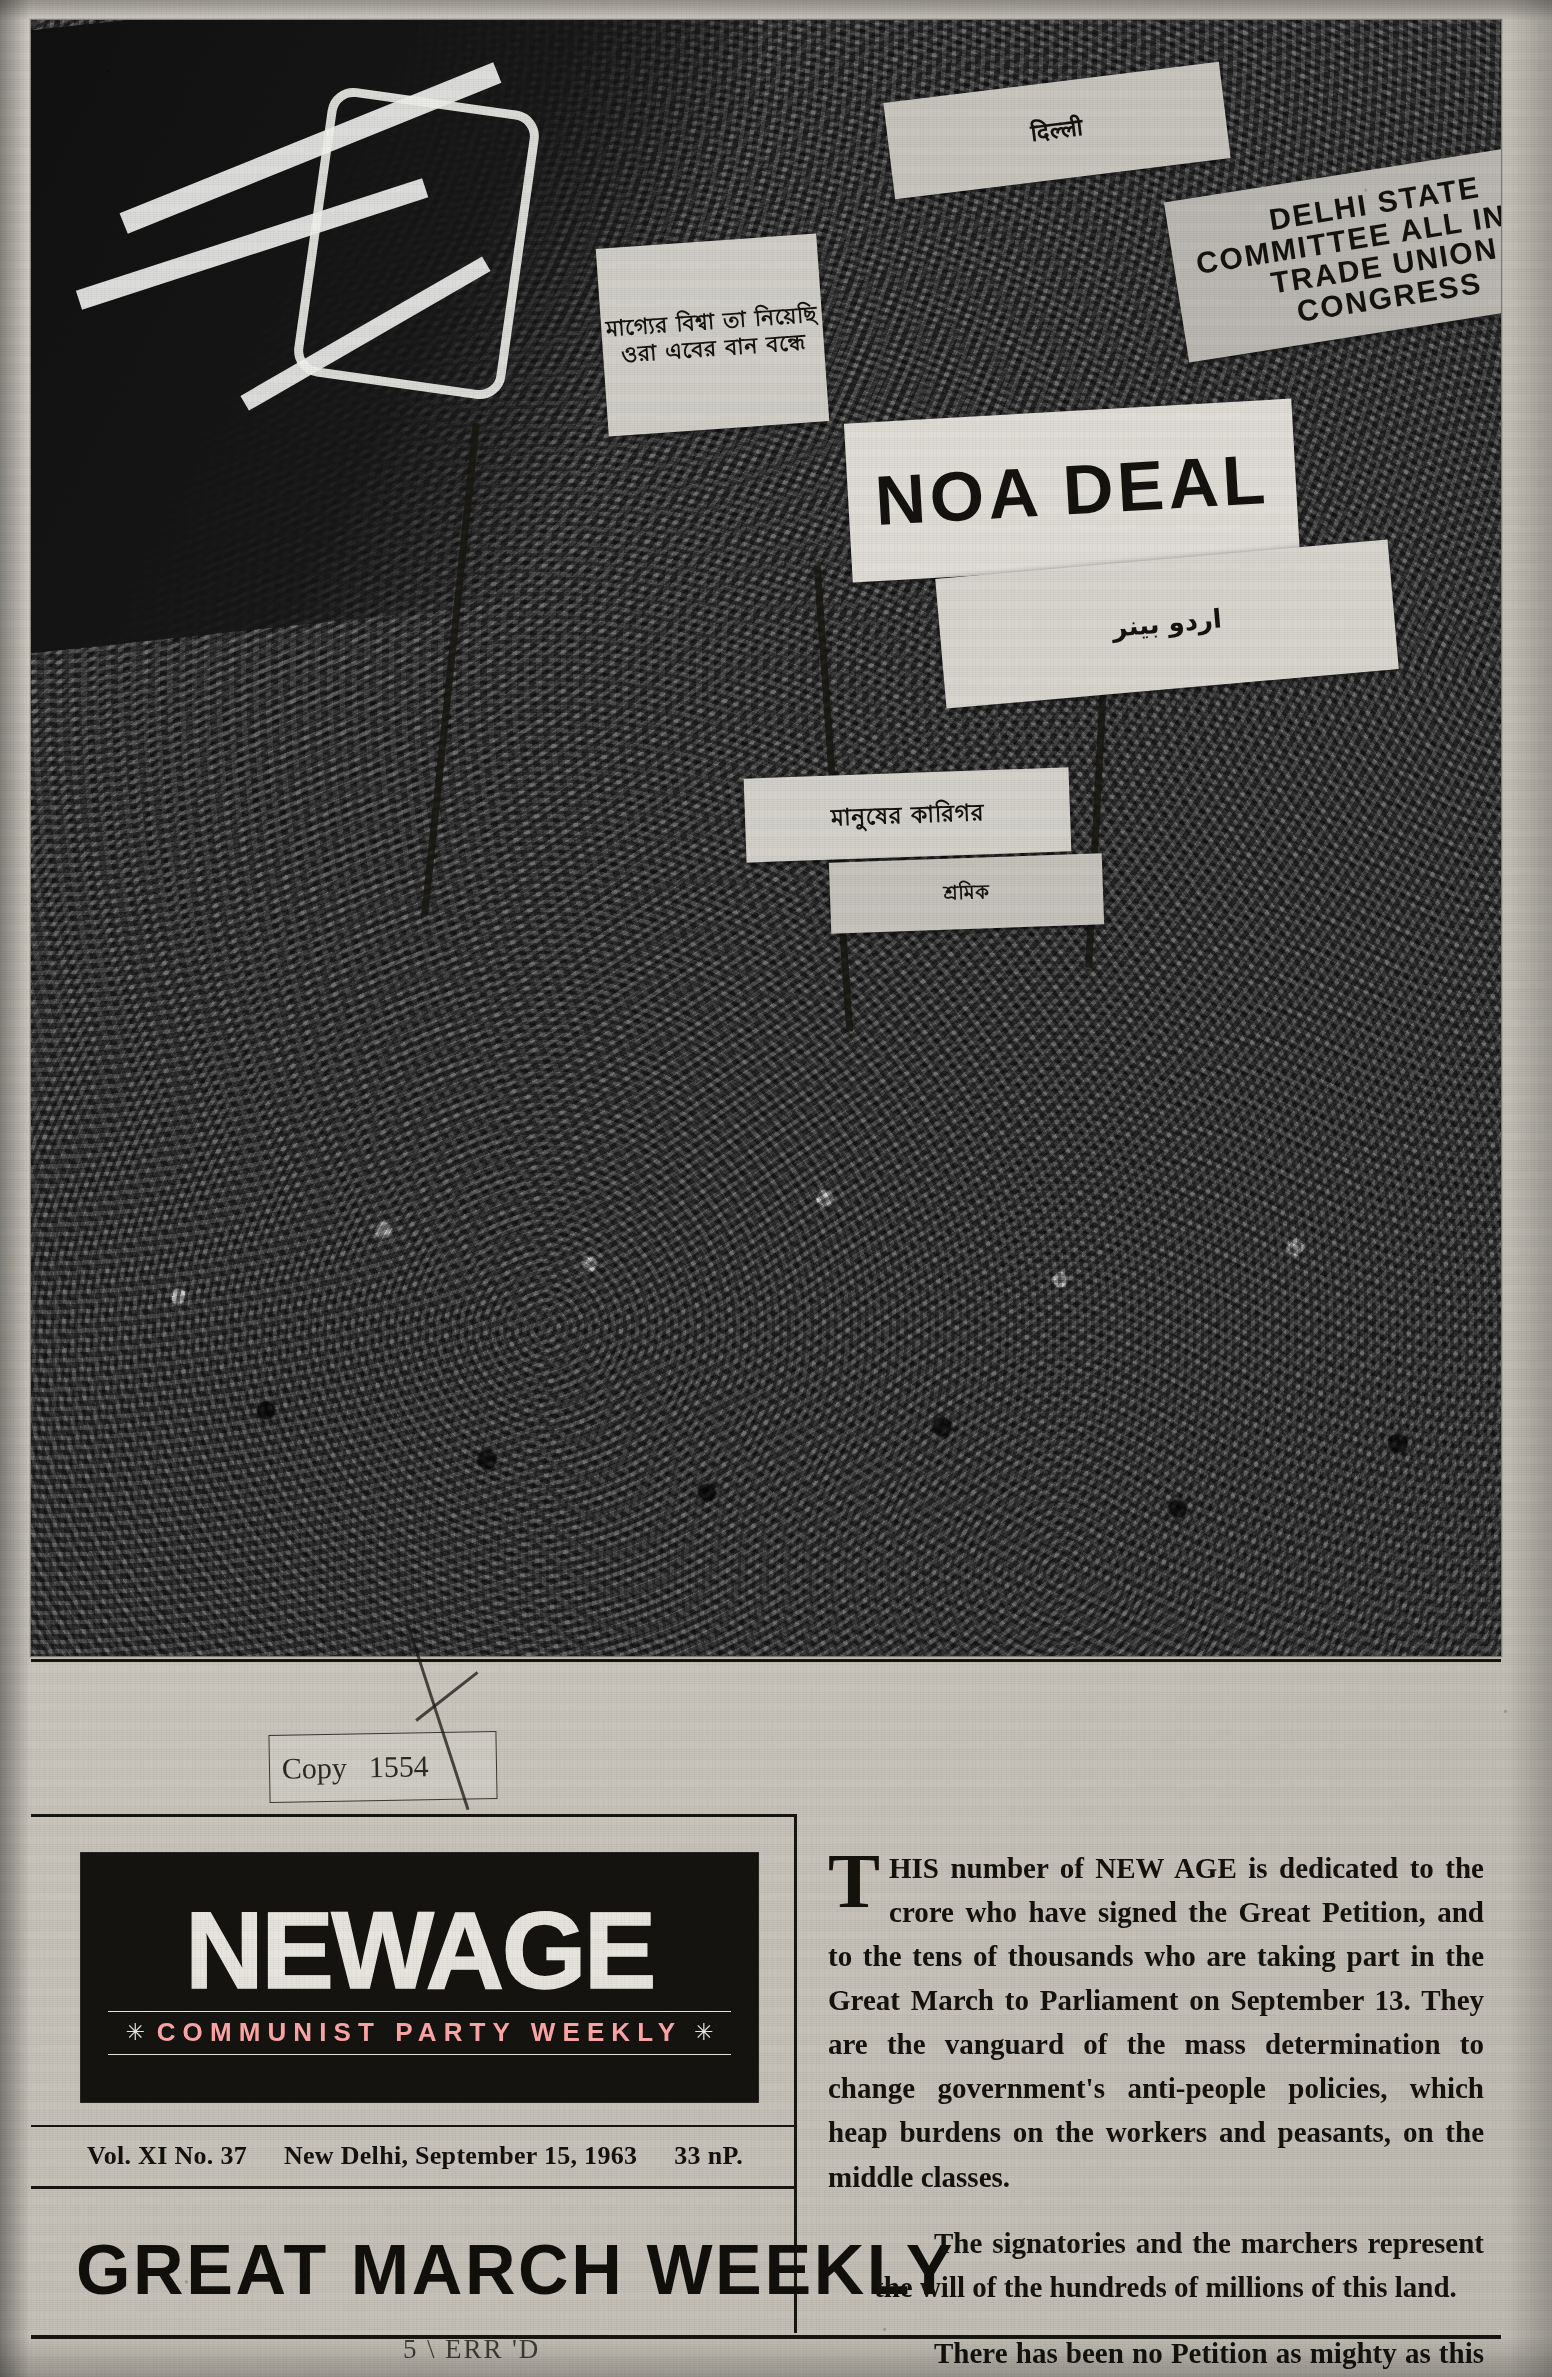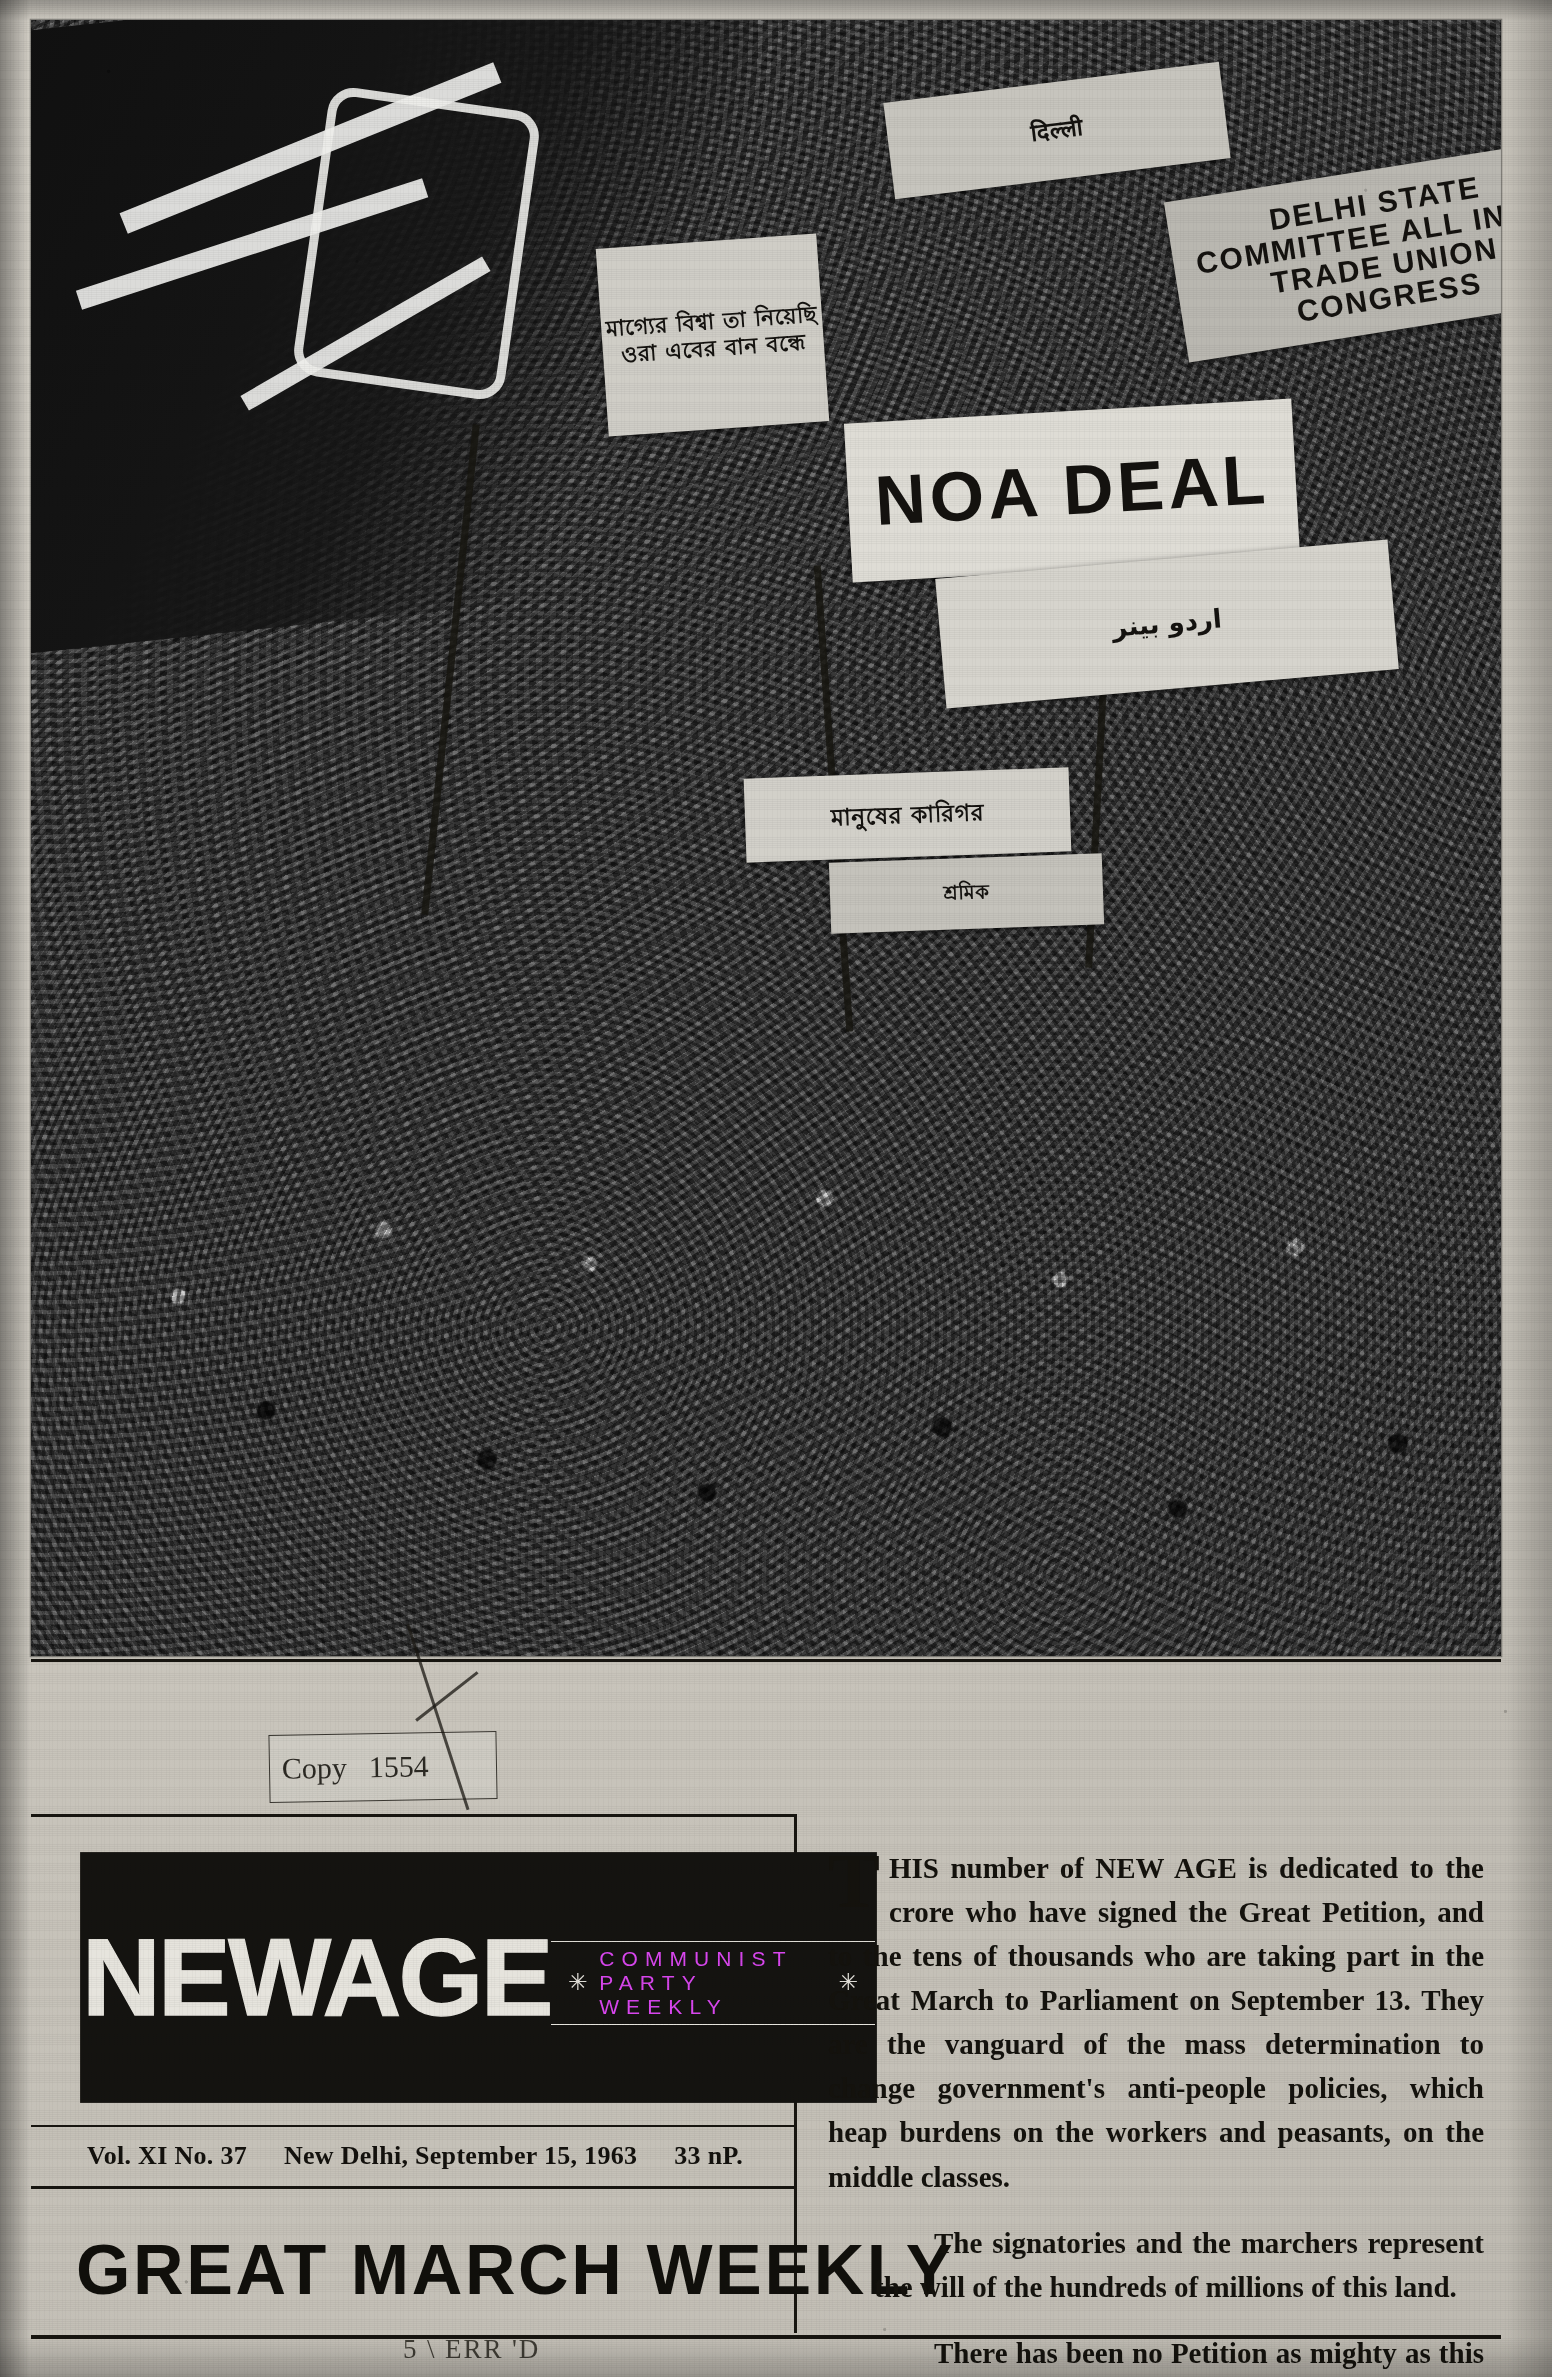--- a/index.html
+++ b/index.html
@@ -238,25 +238,25 @@
     position: absolute;
     left: 763px; top: 155px; width: 2.6px; height: 519px;
     background: #171510;
   }
 
   
   #logo-box {
     position: absolute;
     left: 51px;
     top: 195px;
-    width: 793px;
+    width: 675px;
     height: 247px;
     background: #141310;
     display: flex;
-    flex-direction: row;
+    flex-direction: column;
     justify-content: center;
     align-items: center;
     box-shadow: 0 0 0 1.9px #141310;
   }
   #logo-text {
     font-family: "Liberation Sans", sans-serif;
     font-weight: 700;
     font-size: 109px;
     letter-spacing: -2.6px;
     color: #e6e4dd;
@@ -274,24 +274,24 @@
     align-items: center;
     gap: 11.7px;
   }
   #logo-star {
     color: #e6e4dd;
     font-size: 23.4px;
     line-height: 1;
   }
   #logo-sub {
     font-family: "Liberation Sans", sans-serif;
-    font-weight: 400;
-    font-size: 21px;
+    font-weight: 700;
+    font-size: 26px;
     letter-spacing: 7.1px;
-    color: #d946ef;
+    color: #fca5a5;
   }
 
   
   #issue-line {
     position: absolute;
     left: 56px;
     top: 482px;
     width: 656px;
     display: flex;
     justify-content: space-between;

